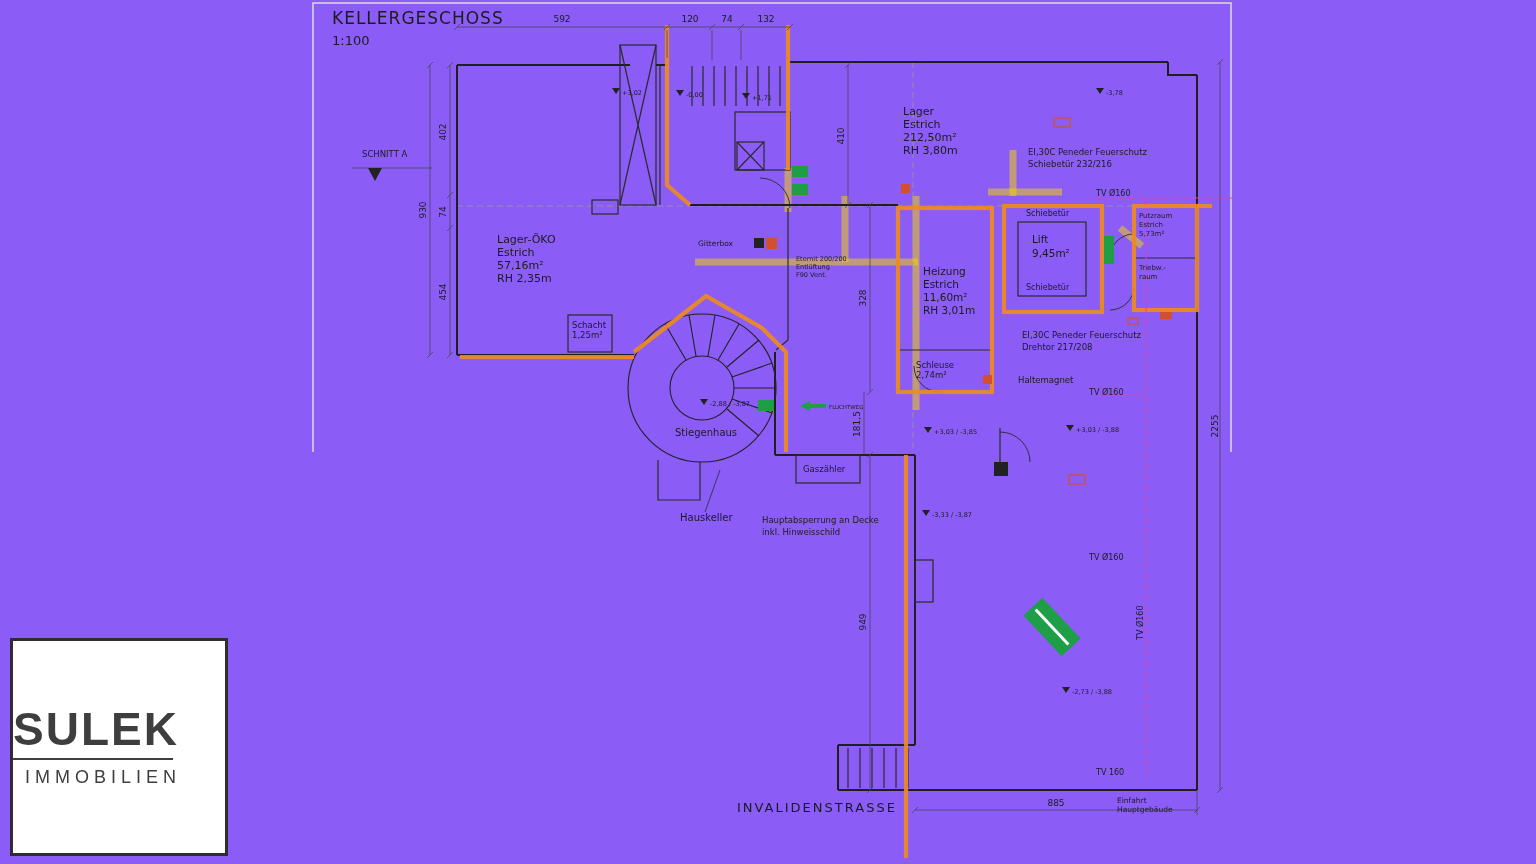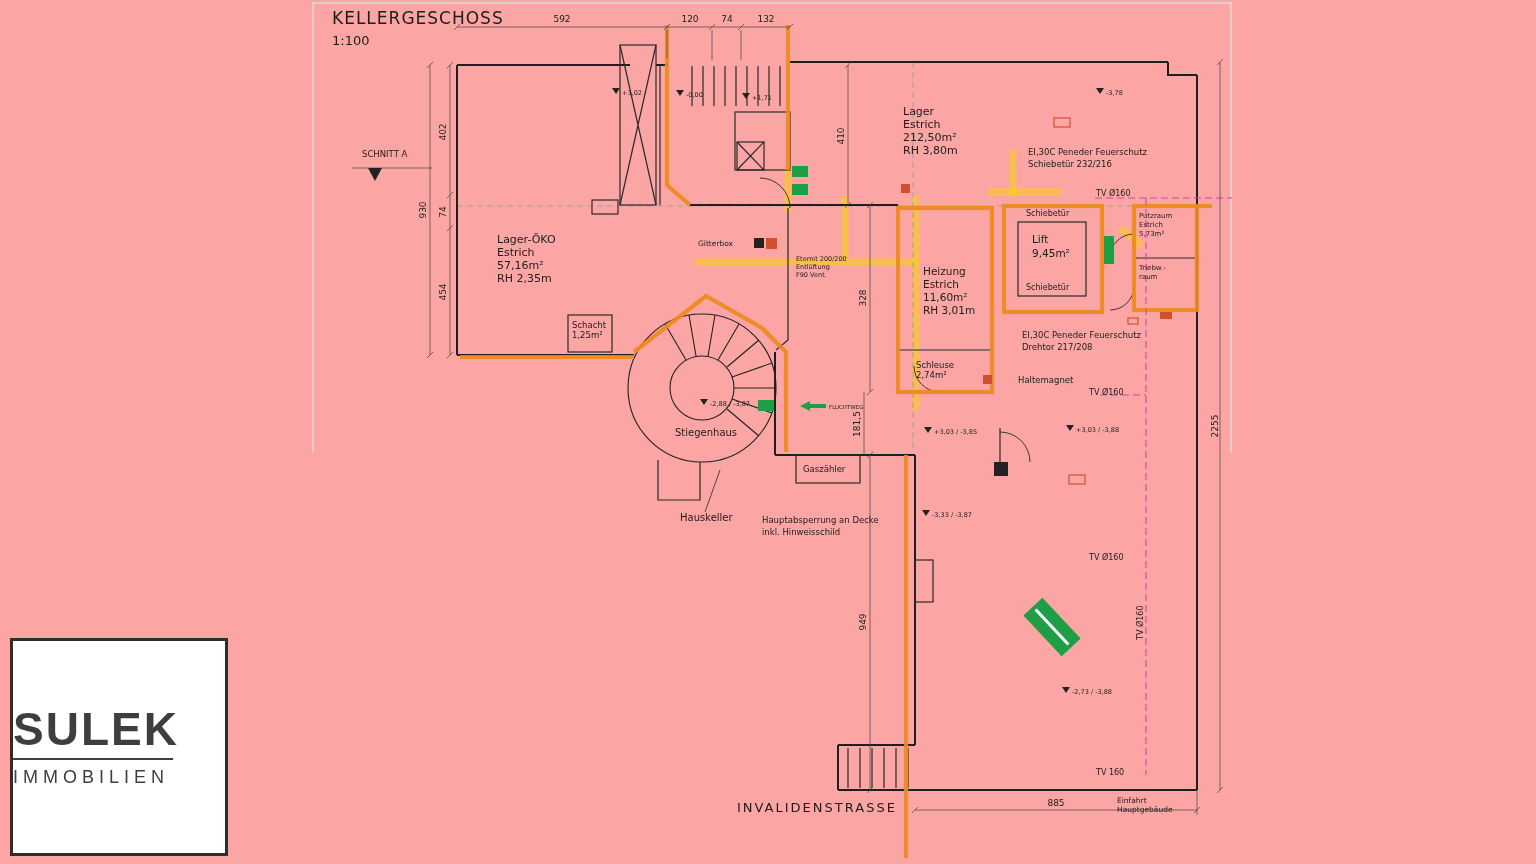--- a/index.html
+++ b/index.html
@@ -1,26 +1,26 @@
 <!DOCTYPE html>
 <html><head>
 <meta charset="utf-8">
 <style>
   html,body{margin:0;padding:0;background:#ffffff;}
   body{width:1536px;height:864px;overflow:hidden;position:relative;
        font-family:"DejaVu Sans",sans-serif;}
-  .page{position:absolute;inset:0;background:#fca5a5;padding-left:32px;}
+  .page{position:absolute;inset:0;background:#8b5cf6;padding-left:32px;}
   svg{position:absolute;left:0;top:0;}
   svg text{font-family:"DejaVu Sans",sans-serif;fill:#1c1c1c;}
   .logo-box{position:absolute;left:10px;top:638px;width:212px;height:212px;
     border:3px solid #2e2e2e;background:#fff;display:flex;flex-direction:column;
     justify-content:center;font-family:"Liberation Sans",sans-serif;}
   .logo-name{font-size:46px;font-weight:bold;color:#3e3e3e;letter-spacing:2px;line-height:1;}
   .logo-rule{width:160px;height:2px;background:#3e3e3e;margin:6px 0 7px;}
-  .logo-sub{font-size:18px;letter-spacing:5px;color:#3e3e3e;}
+  .logo-sub{font-size:18px;letter-spacing:5px;color:#3e3e3e;margin-left:12px;}
 </style>
 </head>
 <body>
 
 <div class="page">
 
 <svg width="1536" height="864" viewBox="0 0 1536 864">
 
   <g stroke="#dcdcdc" stroke-width="1.5" fill="none">
     <path d="M313,452 V3 H1231 V452"></path>

